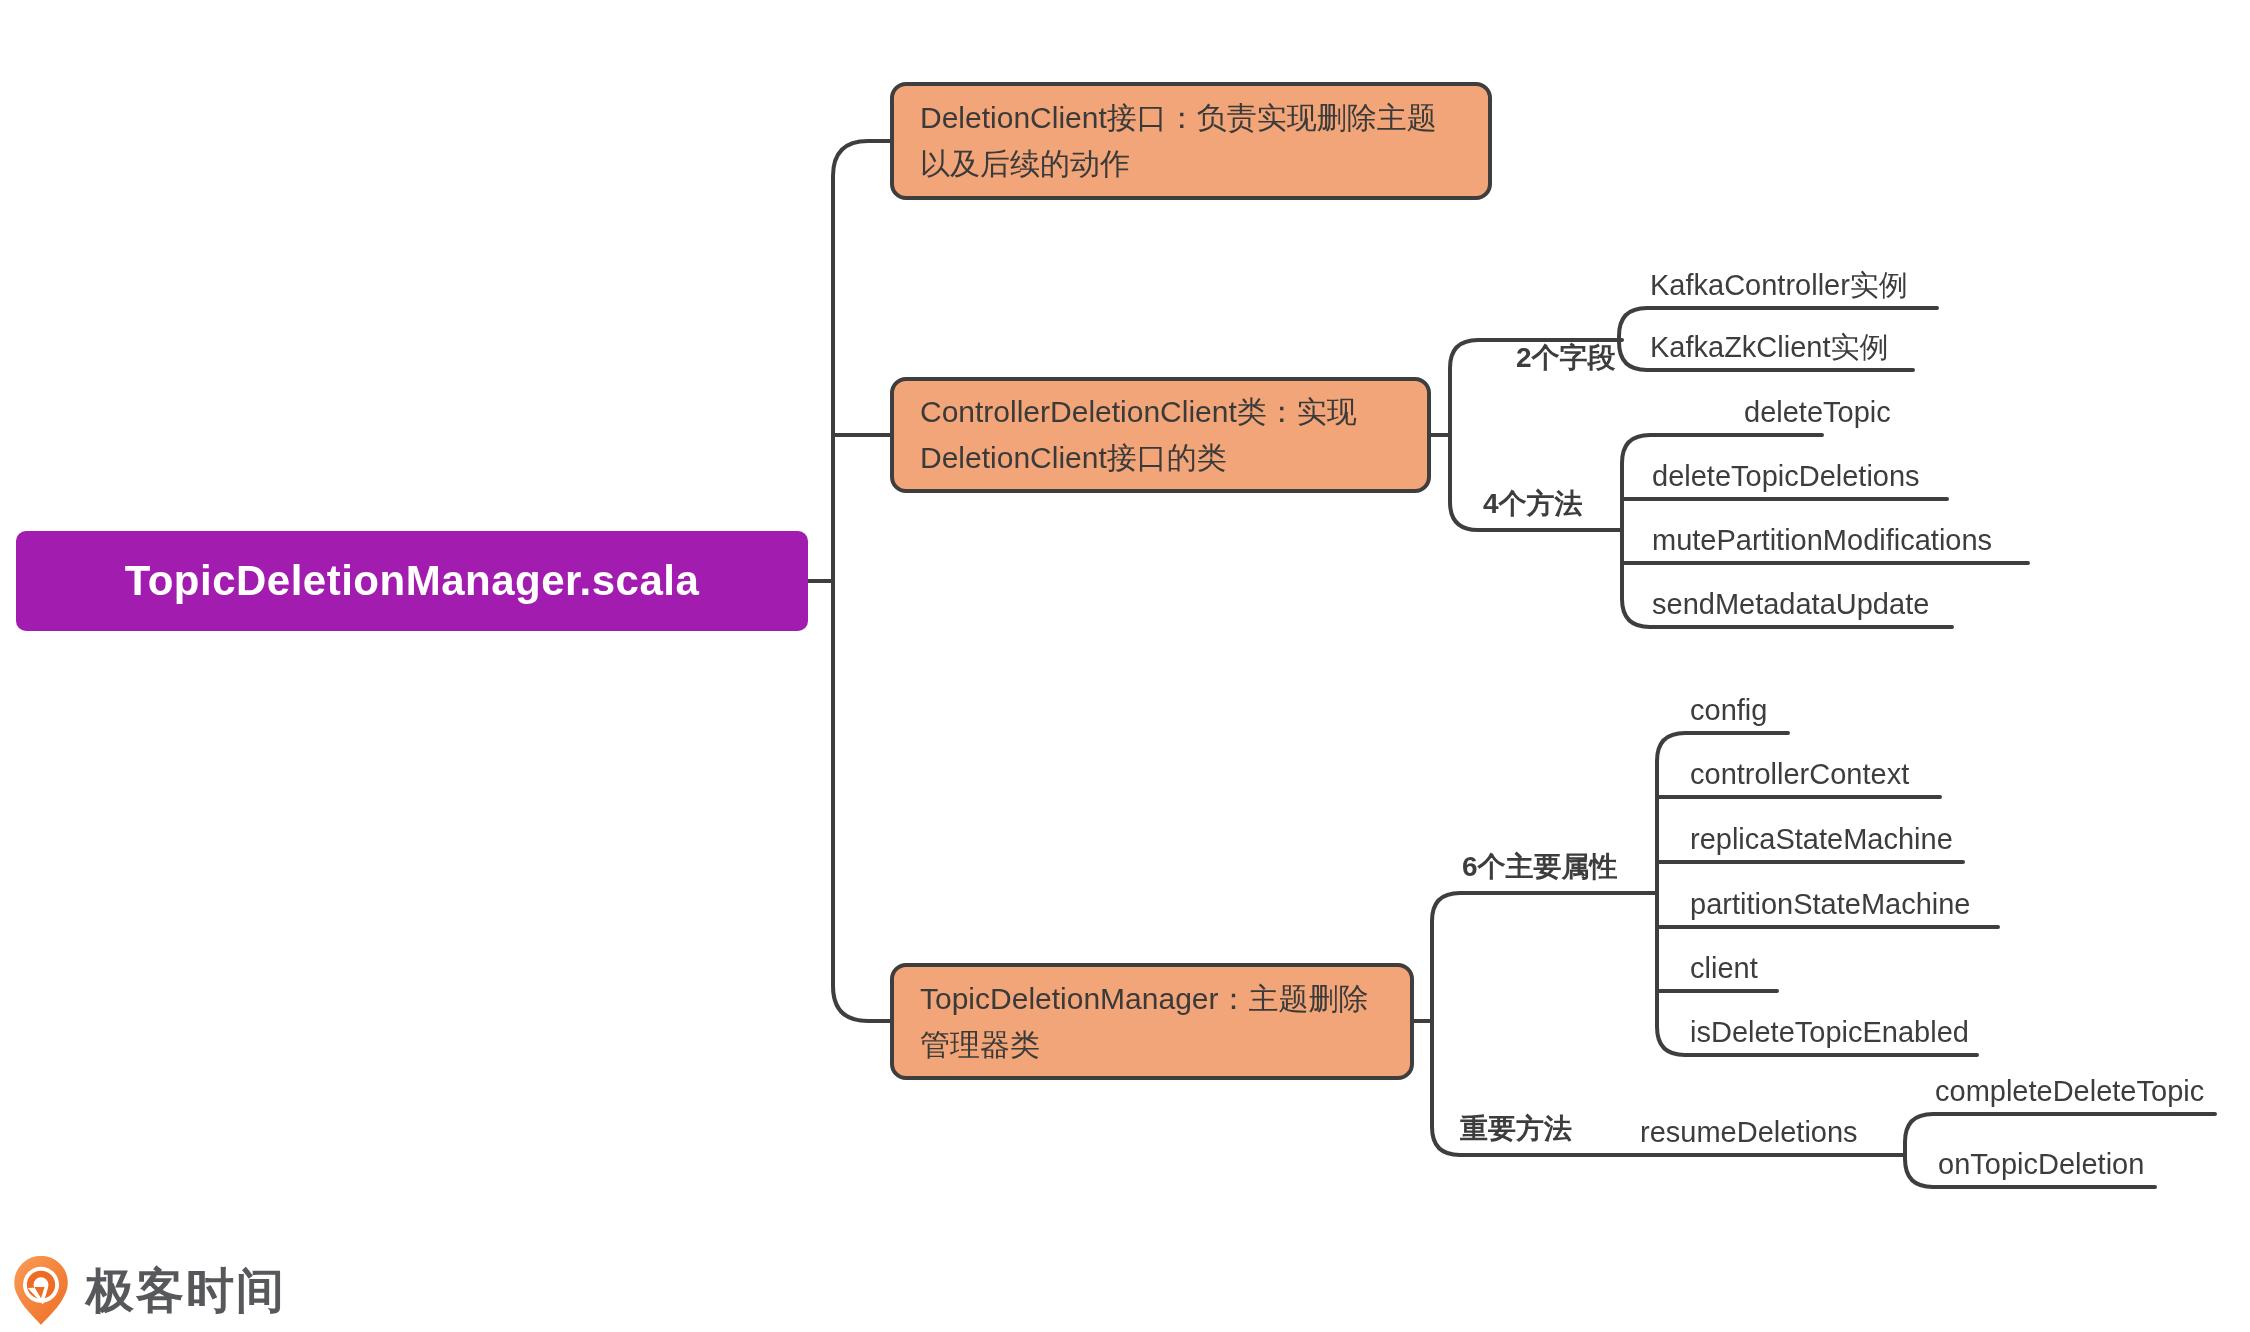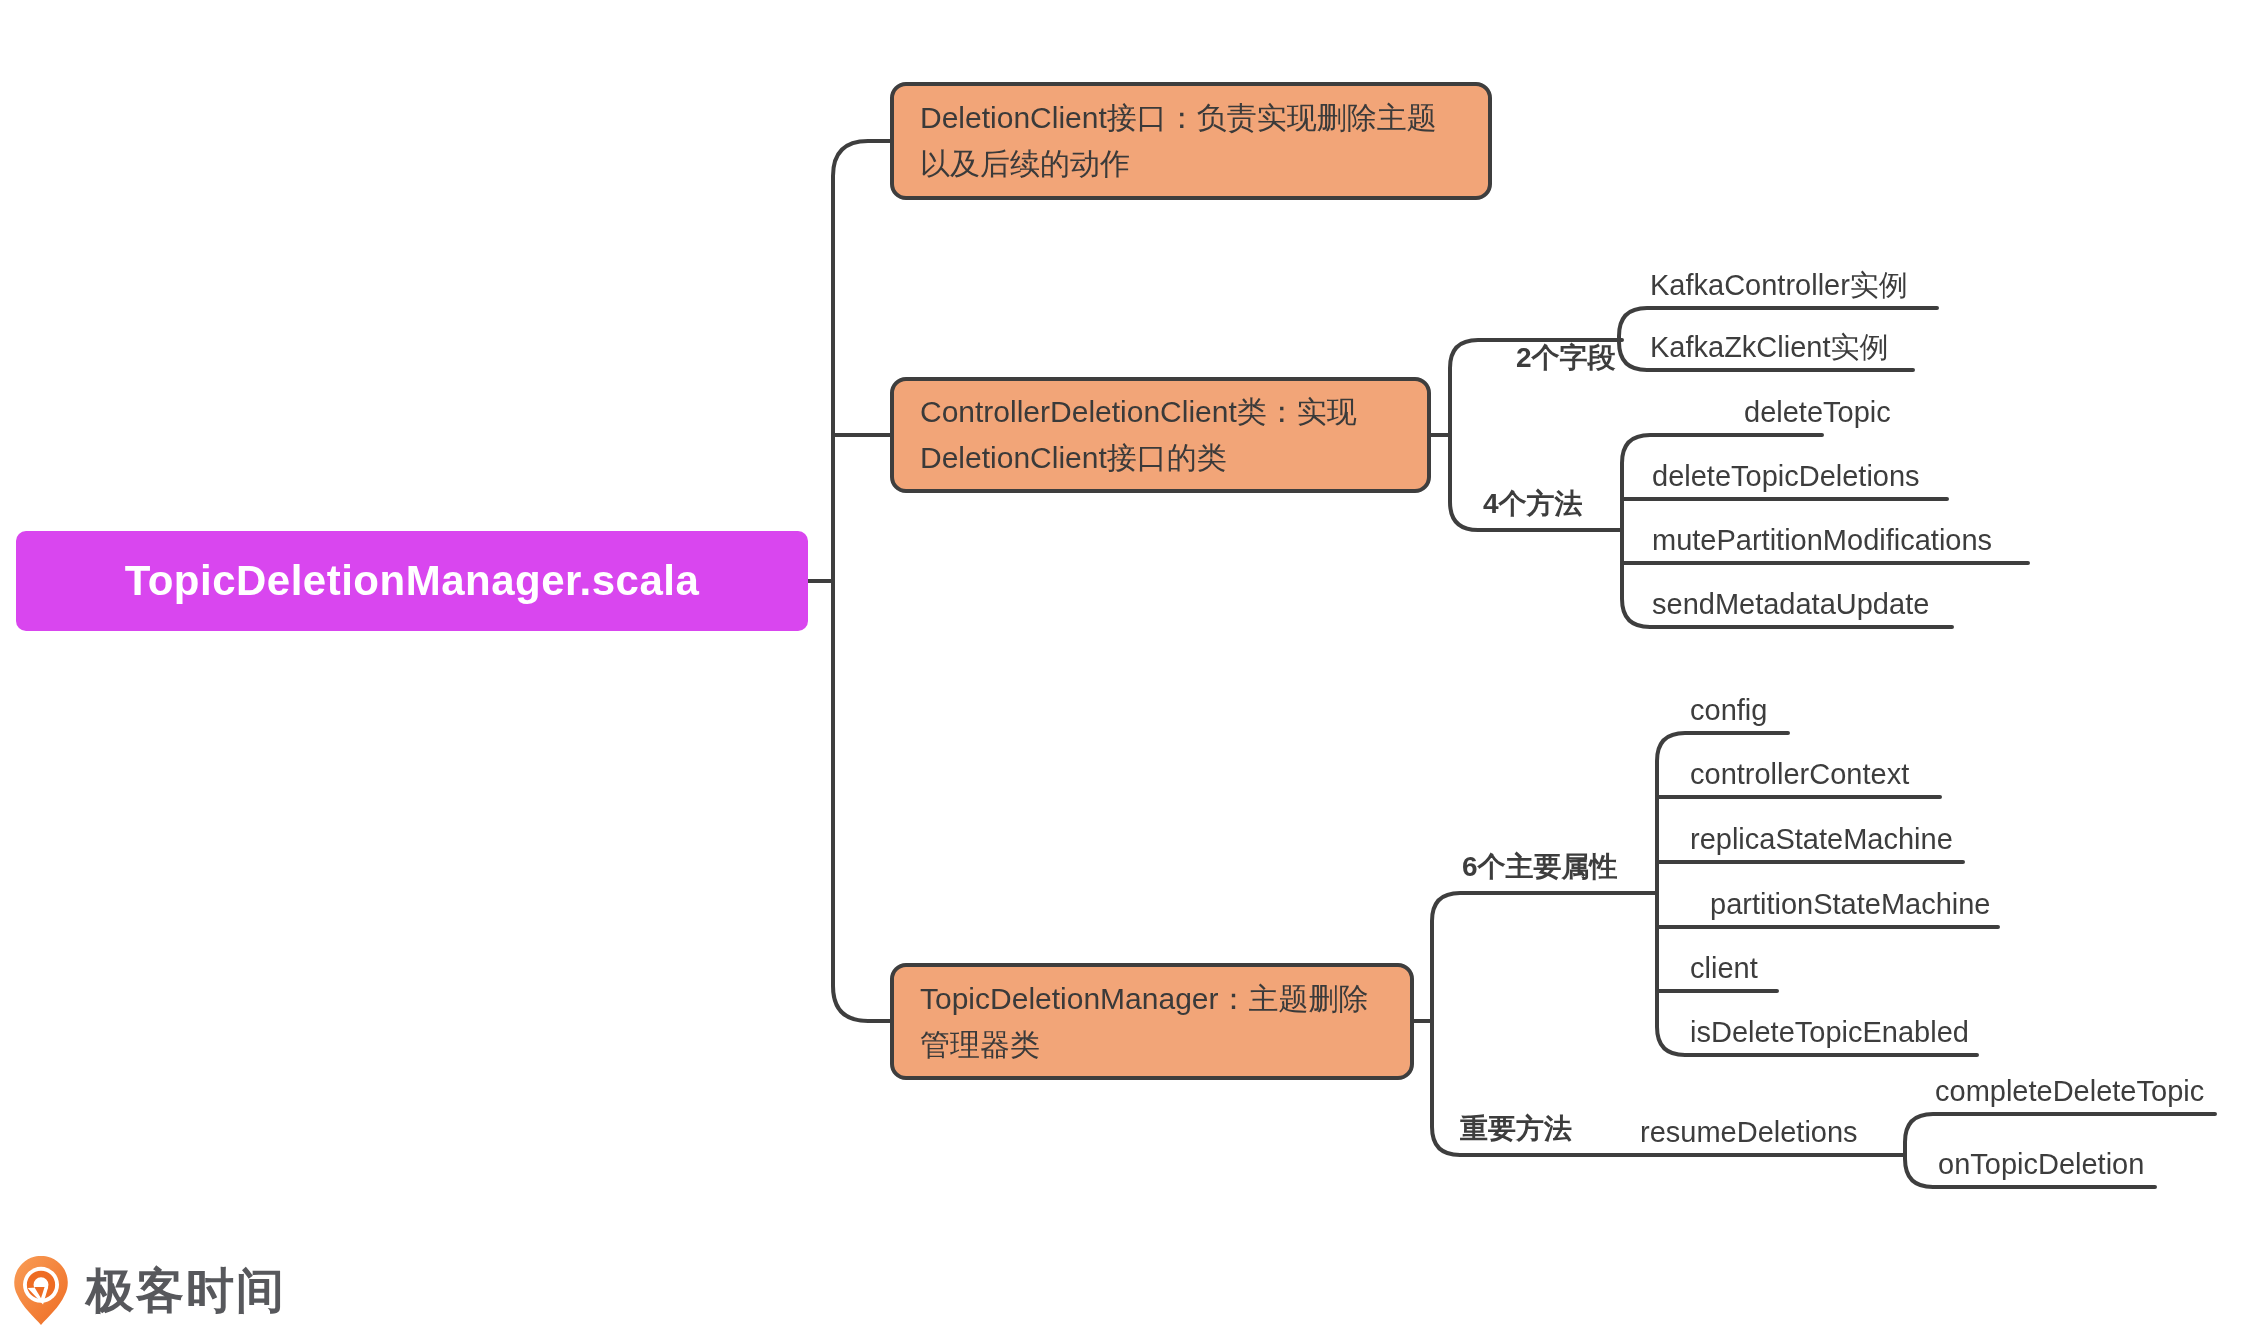--- a/index.html
+++ b/index.html
@@ -7,21 +7,21 @@
     position:relative;
     width:2250px;height:1332px;
     background:#ffffff;
     font-family:"Liberation Sans","DejaVu Sans",sans-serif;
     overflow:hidden;
   }
   .wires{position:absolute;left:0;top:0;width:2250px;height:1332px;}
   .wire{stroke:#3E3E3E;stroke-width:4;fill:none;stroke-linecap:round;stroke-linejoin:round;}
   .root-box{
     position:absolute;left:16px;top:531px;width:792px;height:100px;
-    background:#d946ef;border-radius:10px;
+    background:#a21caf;border-radius:10px;
     display:flex;align-items:center;justify-content:center;
     color:#ffffff;font-size:42px;font-weight:bold;letter-spacing:0.5px;
   }
   .topic-box{
     position:absolute;box-sizing:border-box;
     background:#F2A578;border:4px solid #3E3E3E;border-radius:16px;
     display:flex;align-items:center;
     color:#3A3A3A;font-size:30px;line-height:46px;
   }
   .box1{left:890px;top:82px;width:602px;height:118px;padding:0 32px 0 26px;}
@@ -80,21 +80,21 @@
   <div class="leaf" style="left:1650px;top:331px;">KafkaZkClient实例</div>
 
   <div class="leaf" style="left:1744px;top:396px;">deleteTopic</div>
   <div class="leaf" style="left:1652px;top:460px;">deleteTopicDeletions</div>
   <div class="leaf" style="left:1652px;top:524px;">mutePartitionModifications</div>
   <div class="leaf" style="left:1652px;top:588px;">sendMetadataUpdate</div>
 
   <div class="leaf" style="left:1690px;top:694px;">config</div>
   <div class="leaf" style="left:1690px;top:758px;">controllerContext</div>
   <div class="leaf" style="left:1690px;top:823px;">replicaStateMachine</div>
-  <div class="leaf" style="left:1690px;top:888px;margin-left:20px;">partitionStateMachine</div>
+  <div class="leaf" style="left:1690px;top:888px;">partitionStateMachine</div>
   <div class="leaf" style="left:1690px;top:952px;">client</div>
   <div class="leaf" style="left:1690px;top:1016px;">isDeleteTopicEnabled</div>
 
   <div class="leaf" style="left:1640px;top:1116px;">resumeDeletions</div>
   <div class="leaf" style="left:1935px;top:1075px;">completeDeleteTopic</div>
   <div class="leaf" style="left:1938px;top:1148px;">onTopicDeletion</div>
 
   <div class="logo">
     <svg class="logo-icon" viewBox="0 0 56 68" xmlns="http://www.w3.org/2000/svg">
       <defs>

